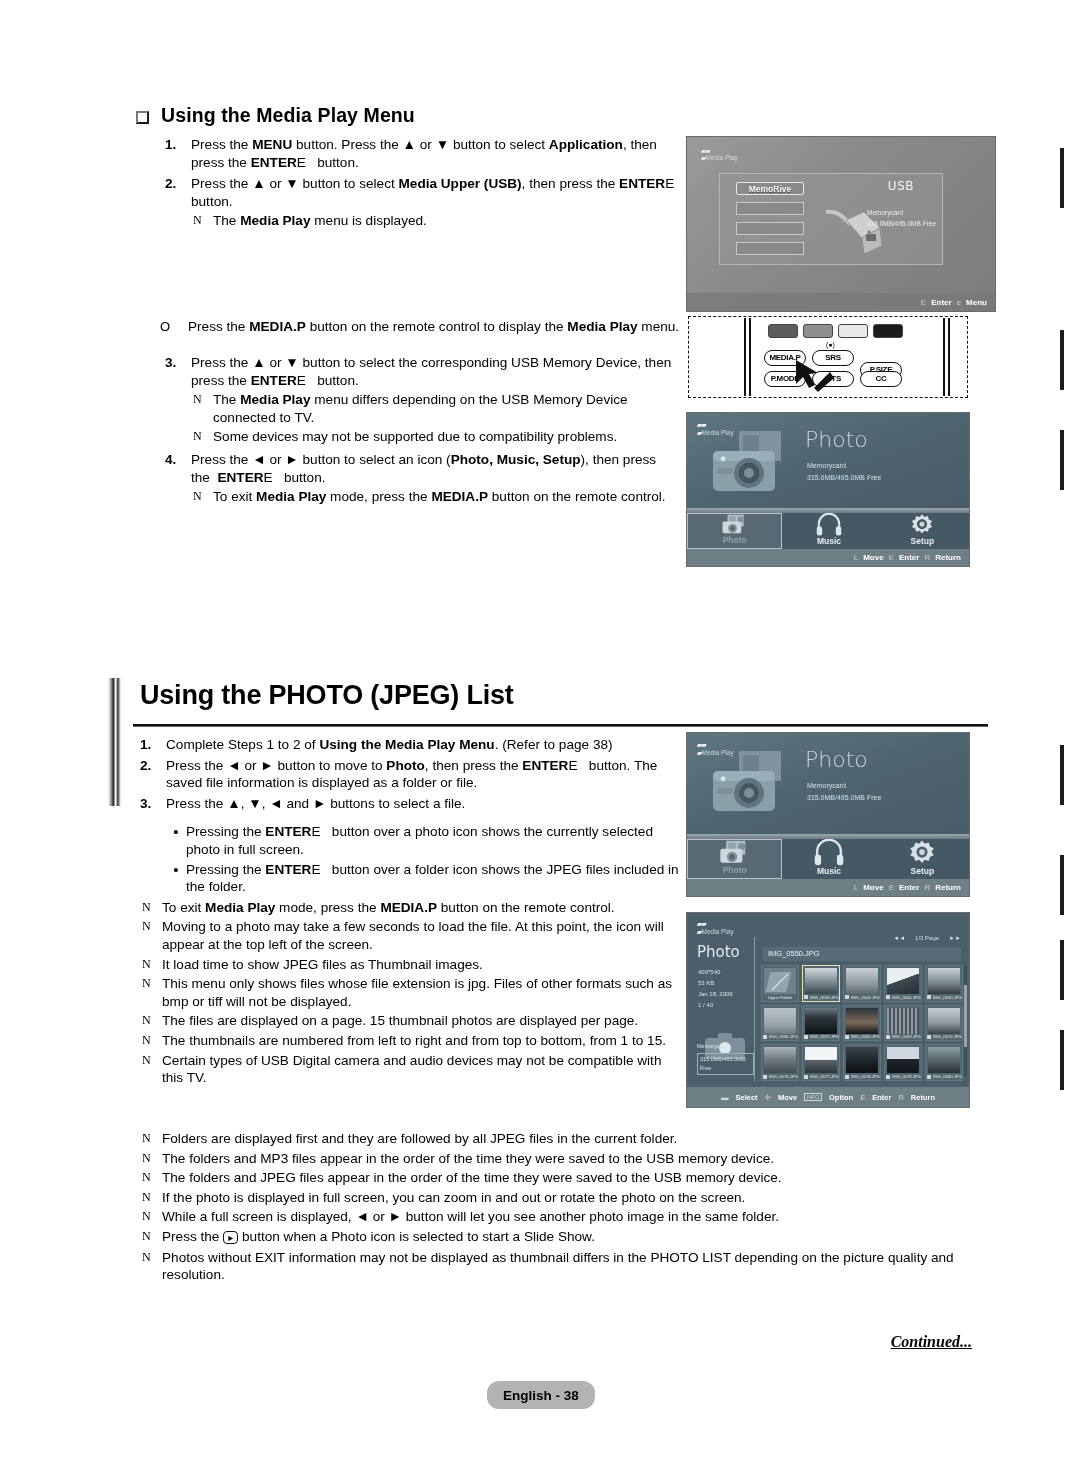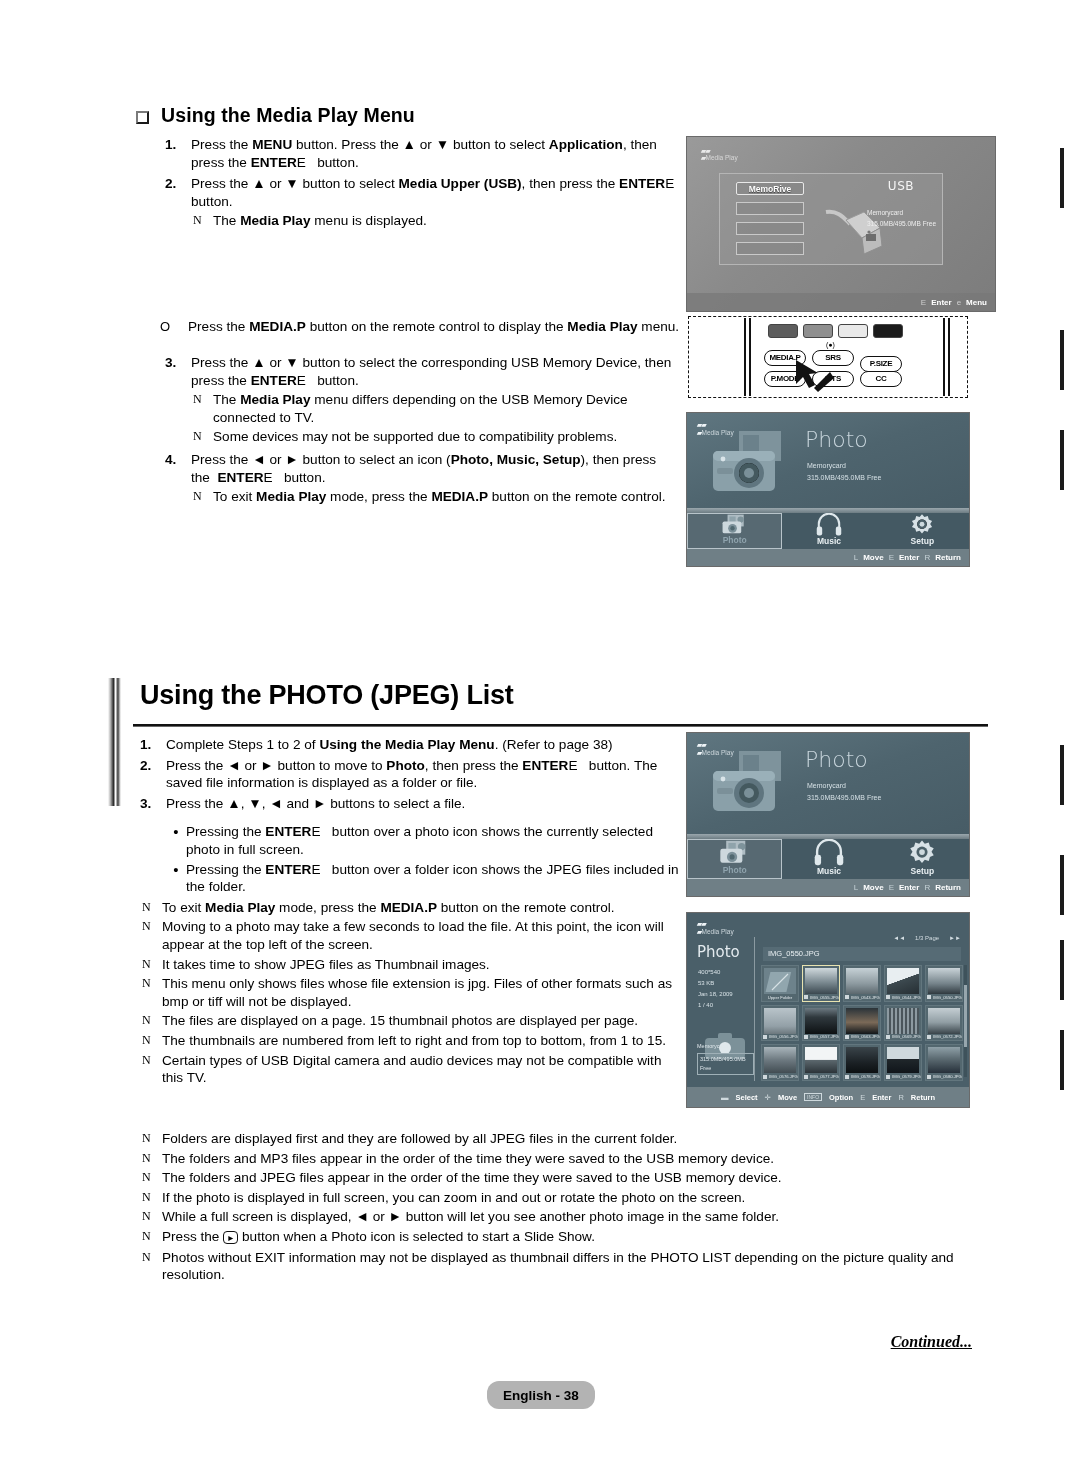--- a/index.html
+++ b/index.html
@@ -125,21 +125,21 @@
   .cb2 { left:117px; background:#8f8f8f;}
   .cb3 { left:152px; background:#e9e9e9;}
   .cb4 { left:187px; background:#1b1b1b;}
   .rbtn {
     position:absolute; height:16px; border:1.6px solid #111; border-radius:8px;
     background:#fff; font-size:8px; font-weight:bold; text-align:center; line-height:13px;
     letter-spacing:-.3px;
   }
   .rb-media { left:78px; top:36px; width:42px; }
   .rb-srs   { left:126px; top:36px; width:42px; }
-  .rb-psize { left:174px; top:42px; width:42px; }
+  .rb-psize { left:174px; top:48px; width:42px; }
   .rb-pmode { left:78px; top:57px; width:42px; }
   .rb-mts   { left:126px; top:57px; width:42px; }
   .rb-cc    { left:174px; top:57px; width:42px; }
   .rec-dot { position:absolute; left:140px; top:27px; font-size:7px; }
   .cursor-arrow { position:absolute; left:108px; top:44px; }
 
   
   .photo-shot1 { left:686px; top:412px; width:284px; height:155px; }
   .photo-shot2 { left:686px; top:732px; width:284px; height:165px; }
   .pm-top {
@@ -471,21 +471,21 @@
       <span class="nbul-t">
         To exit <b>Media Play</b> mode, press the <b>MEDIA.P</b> button on the remote control.
       </span>
     </div>
     <div class="nbul" style="margin-top:2px;">
       <span class="nbul-m">N</span>
       <span class="nbul-t">Moving to a photo may take a few seconds to load the file. At this point, the icon will appear at the top left of the screen.</span>
     </div>
     <div class="nbul" style="margin-top:2px;">
       <span class="nbul-m">N</span>
-      <span class="nbul-t">It takes time to show JPEG files as Thumbnail images.</span>
+      <span class="nbul-t">It load time to show JPEG files as Thumbnail images.</span>
     </div>
     <div class="nbul" style="margin-top:2px;">
       <span class="nbul-m">N</span>
       <span class="nbul-t">This menu only shows files whose file extension is jpg. Files of other formats such as bmp or tiff will not be displayed.</span>
     </div>
     <div class="nbul" style="margin-top:2px;">
       <span class="nbul-m">N</span>
       <span class="nbul-t">The files are displayed on a page. 15 thumbnail photos are displayed per page.</span>
     </div>
     <div class="nbul" style="margin-top:2px;">

